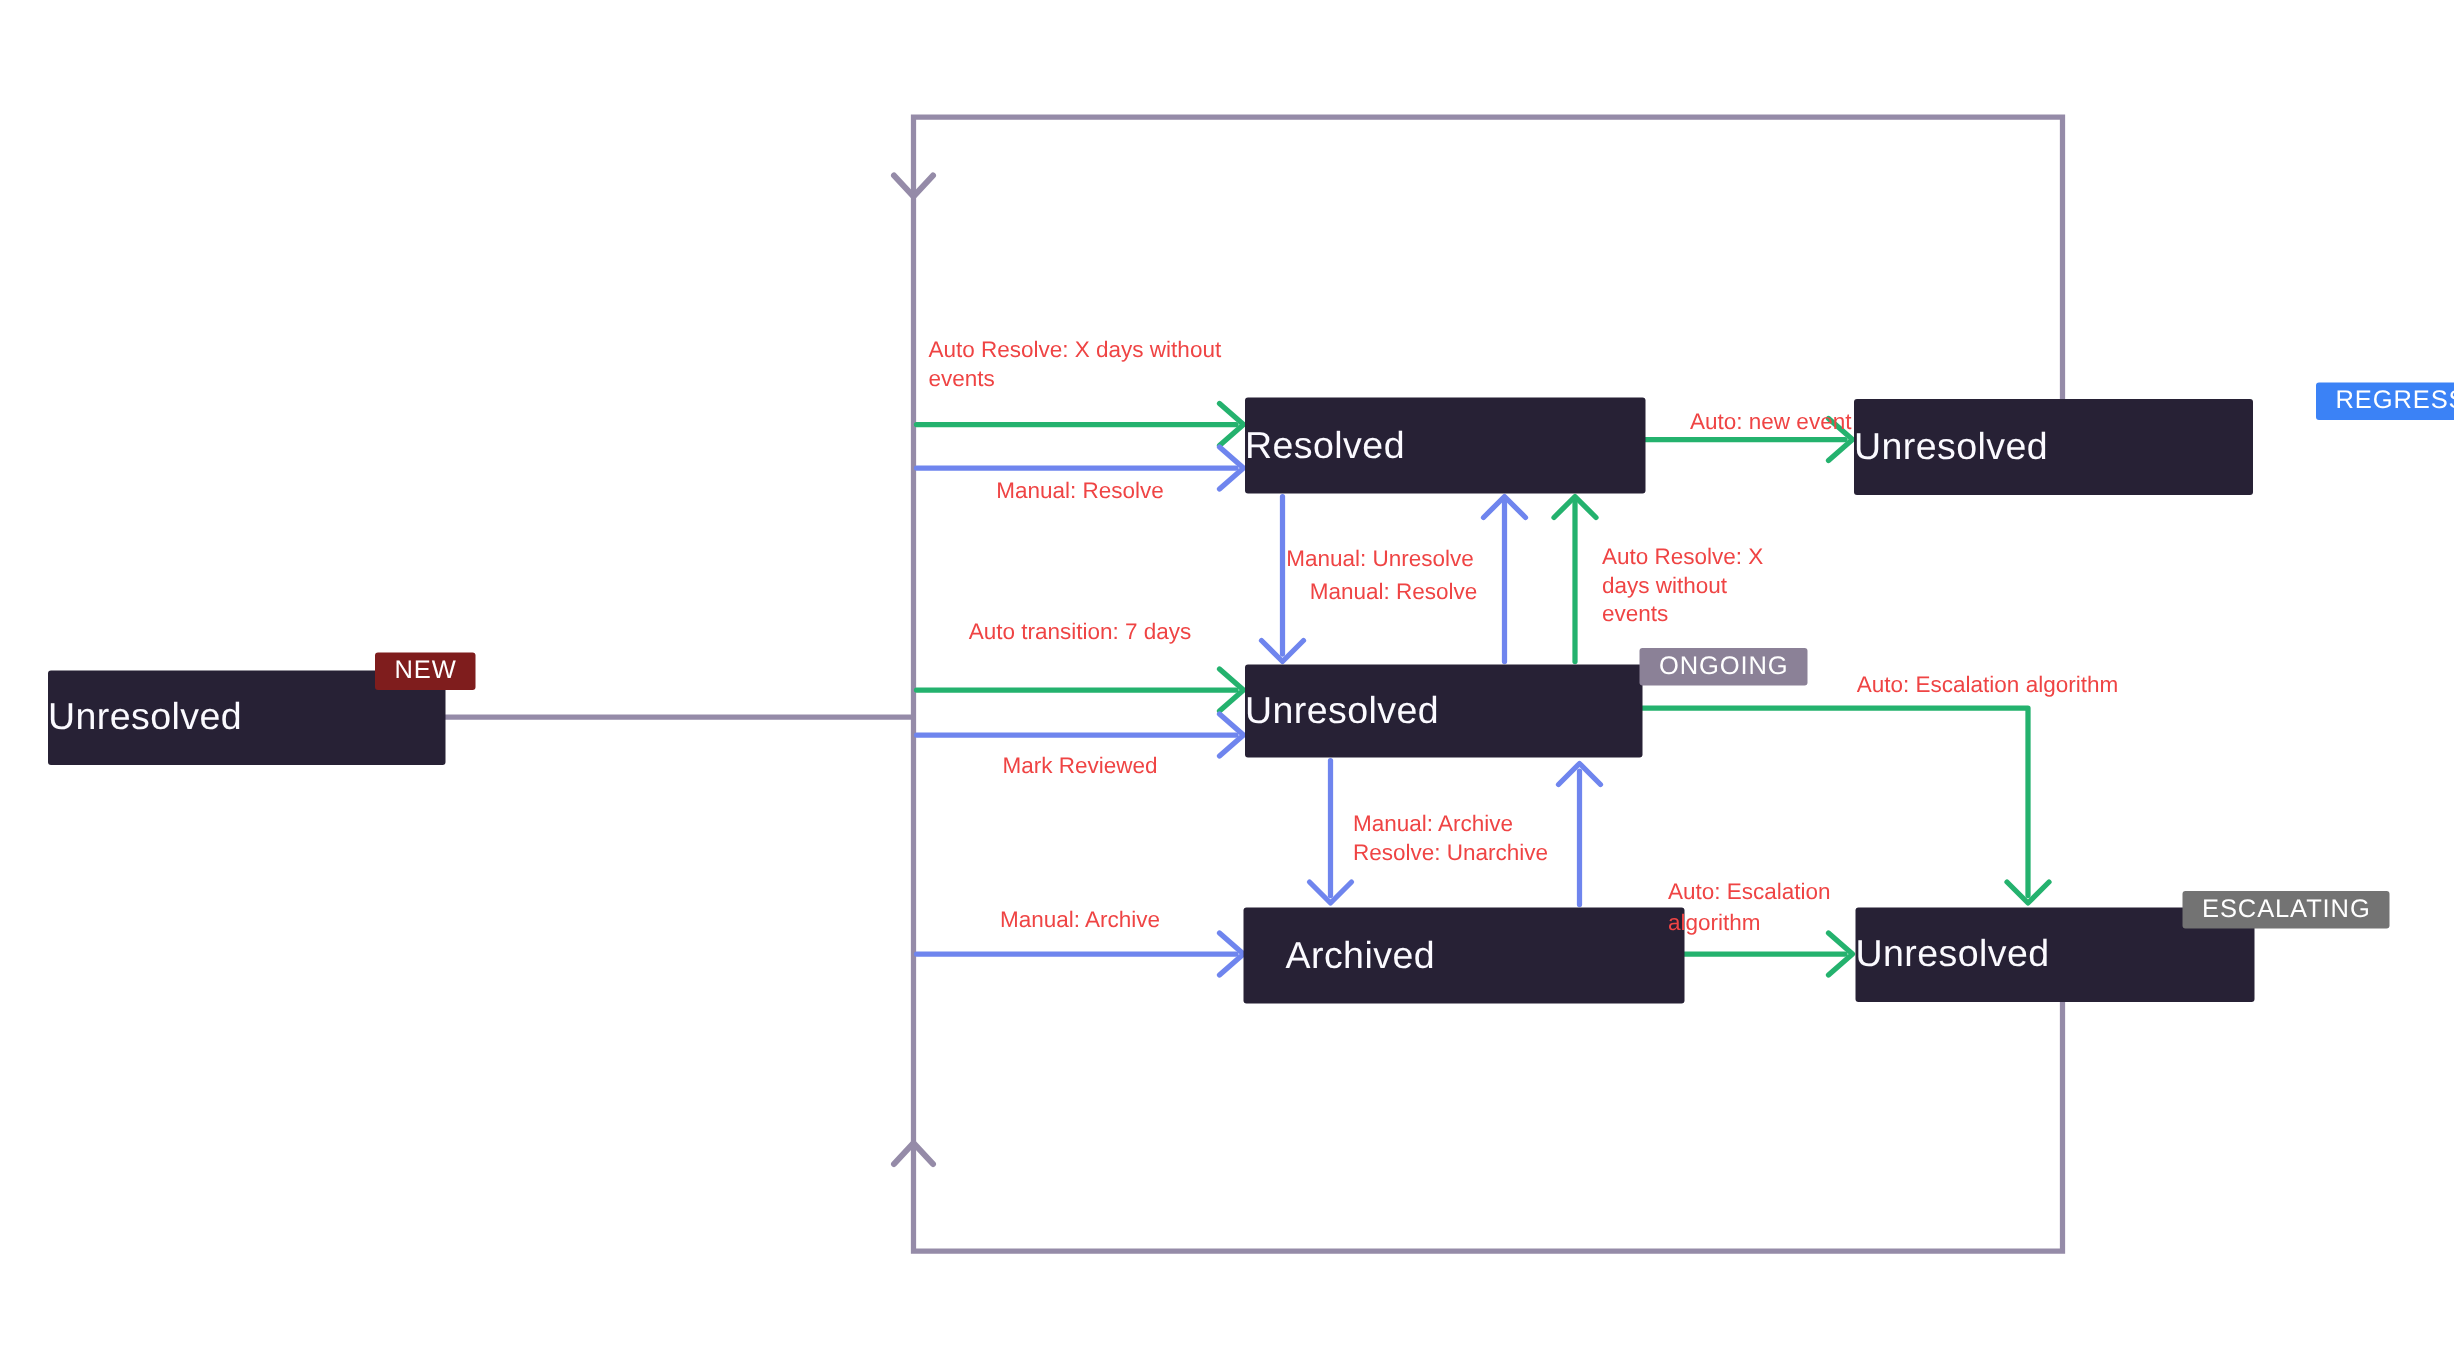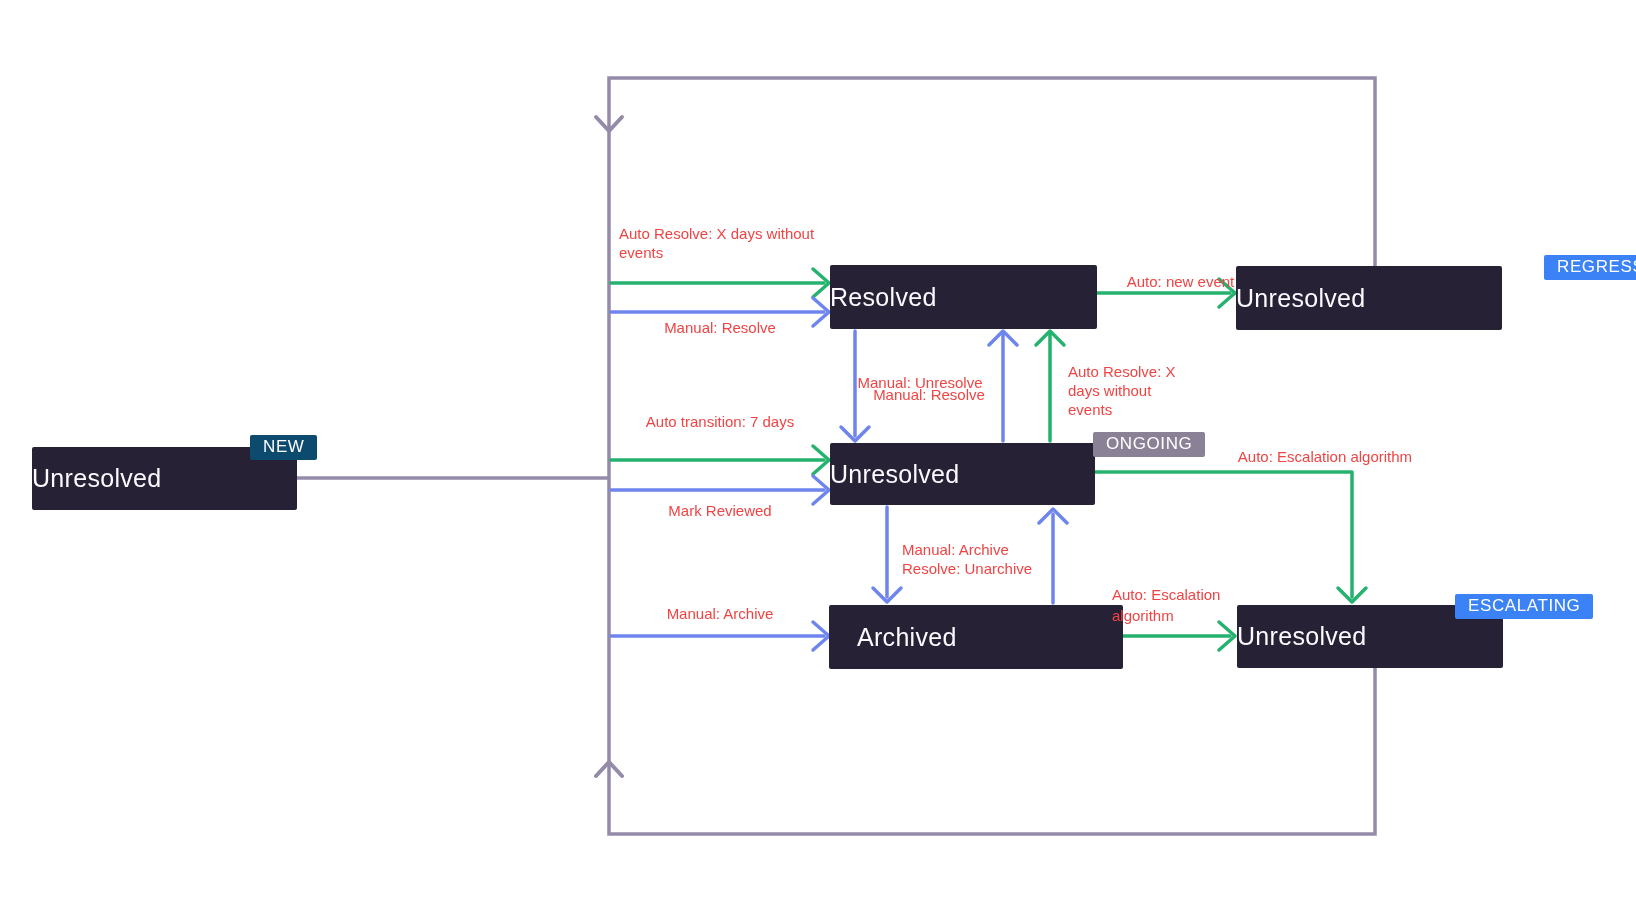--- a/index.html
+++ b/index.html
@@ -6,24 +6,24 @@
     font-family:"Liberation Sans","DejaVu Sans",sans-serif;}
   .canvas{position:relative;width:1636px;height:906px;}
   svg.flow{position:absolute;left:0;top:0;z-index:1;}
   .state{position:absolute;z-index:2;background:#272135;color:#fbfaff;display:flex;
     align-items:center;justify-content:flex-start;font-size:25px;letter-spacing:.3px;border-radius:2px;}
   .badge{position:absolute;z-index:3;color:#ffffff;font-size:17px;letter-spacing:.6px;
     padding:2px 13px 3px;border-radius:2px;white-space:nowrap;}
   .lbl{position:absolute;z-index:2;color:#ef4444;font-size:15px;font-weight:400;
     line-height:19px;white-space:pre-line;}
   .lbl.center{text-align:center;}
-  .badge-new{background:#0c4a6e;left:250px;top:435px;}
+  .badge-new{background:#7f1d1d;left:250px;top:435px;}
   .badge-regressed{background:#3b82f6;left:1544px;top:255px;}
   .badge-ongoing{background:#8b8197;left:1049px;top:432px;margin-left:44px;}
-  .badge-escalating{background:#3b82f6;left:1455px;top:594px;}
+  .badge-escalating{background:#737373;left:1455px;top:594px;}
 </style>
 </head>
 <body>
 
 <div class="canvas">
 
   <svg class="flow" width="1636" height="906" viewBox="0 0 1636 906">
 
     <path d="M1375 266 V78 H609 V834 H1375 V668" fill="none" stroke="#958ba8" stroke-width="3.5"></path>
     <path d="M294 478 H609" fill="none" stroke="#958ba8" stroke-width="3.5"></path>
@@ -88,21 +88,21 @@
 
   <div class="state" style="left:1237px;top:605px;width:266px;height:63px;">
     <span>Unresolved</span>
   </div>
   <div class="badge badge-escalating">ESCALATING</div>
 
   <div class="lbl" style="left:619px;top:224px;width:210px;">Auto Resolve: X days without
 events</div>
   <div class="lbl center" style="left:611px;top:318px;width:218px;">Manual: Resolve</div>
   <div class="lbl center" style="left:1097px;top:272px;width:167px;">Auto: new event</div>
-  <div class="lbl center" style="left:856px;top:363px;width:128px;margin-top:10px;">Manual: Unresolve</div>
+  <div class="lbl center" style="left:856px;top:363px;width:128px;">Manual: Unresolve</div>
   <div class="lbl center" style="left:856px;top:385px;width:146px;">Manual: Resolve</div>
   <div class="lbl" style="left:1068px;top:362px;width:125px;">Auto Resolve: X
 days without
 events</div>
   <div class="lbl center" style="left:611px;top:412px;width:218px;">Auto transition: 7 days</div>
   <div class="lbl center" style="left:611px;top:501px;width:218px;">Mark Reviewed</div>
   <div class="lbl center" style="left:1190px;top:447px;width:270px;">Auto: Escalation algorithm</div>
   <div class="lbl" style="left:902px;top:540px;">Manual: Archive</div>
   <div class="lbl" style="left:902px;top:559px;">Resolve: Unarchive</div>
   <div class="lbl center" style="left:611px;top:604px;width:218px;">Manual: Archive</div>

